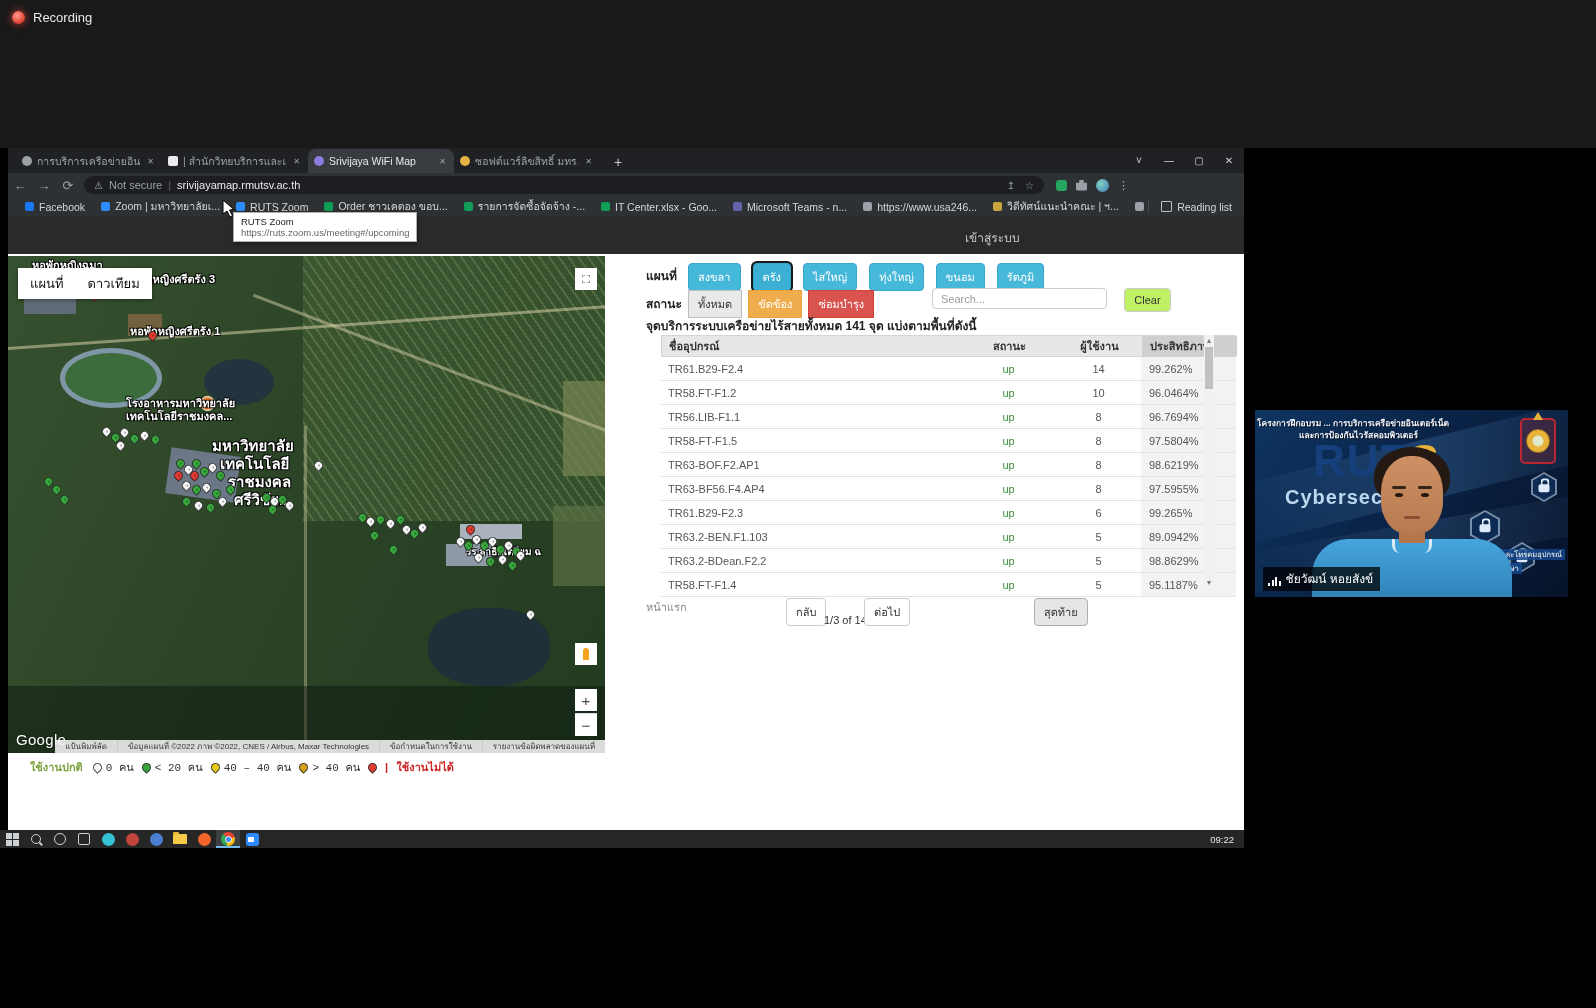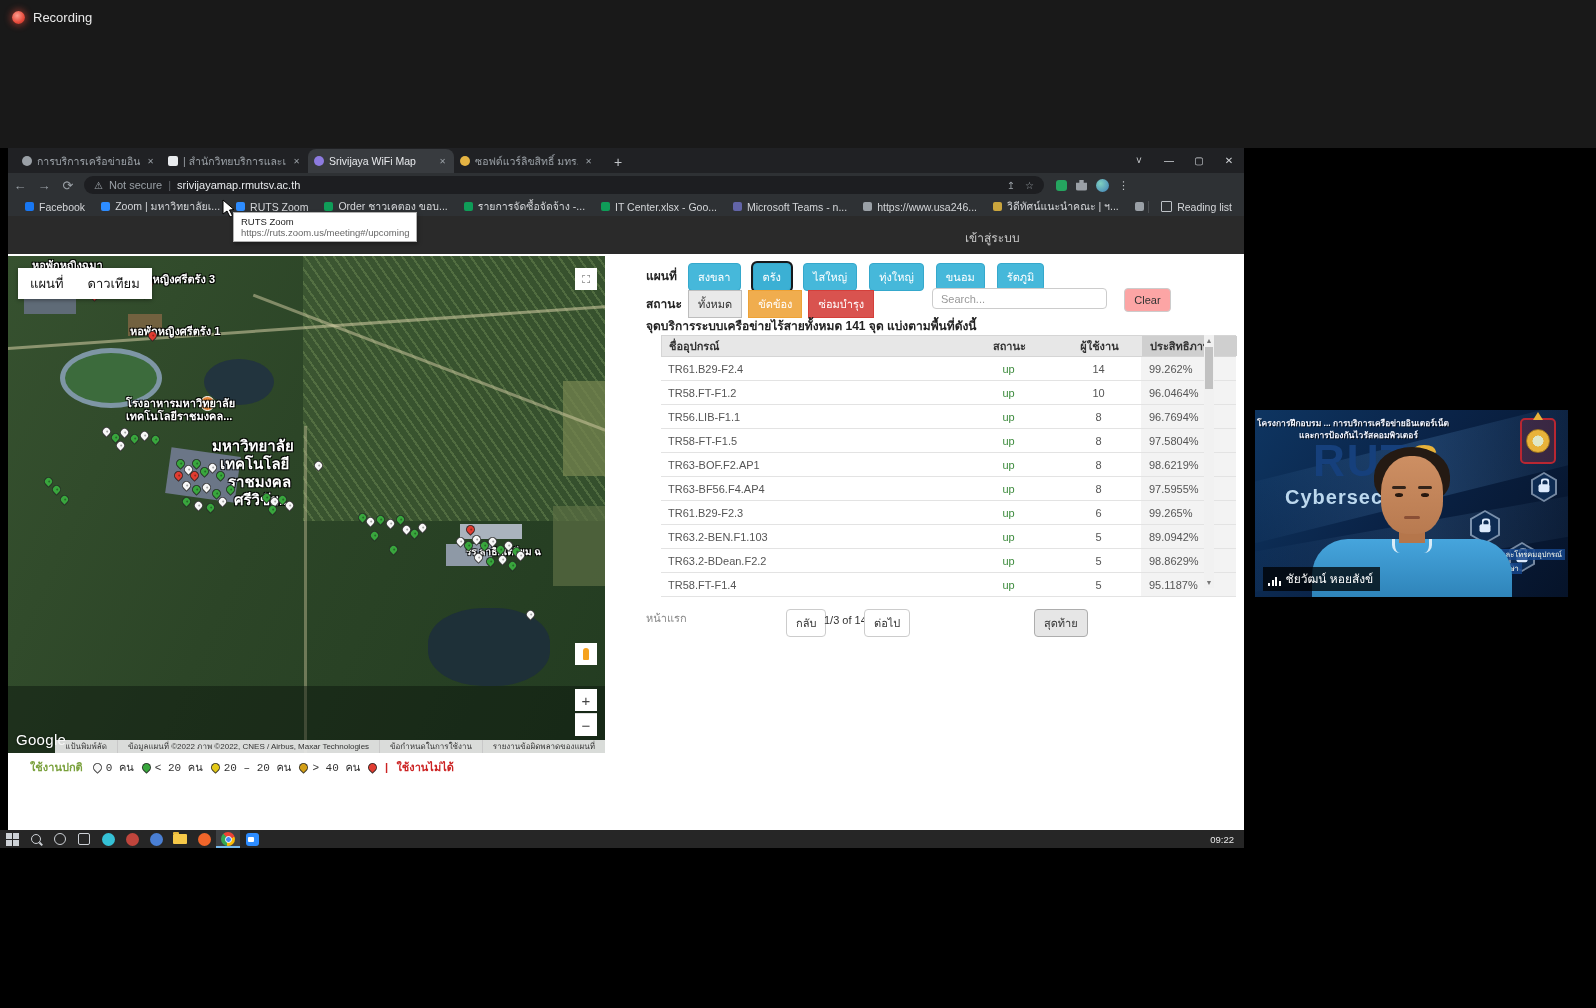--- a/index.html
+++ b/index.html
@@ -121,38 +121,38 @@
   .btn-area{background:#46b8da;border:1px solid #35a8cc;color:#fff;border-radius:4px;padding:4px 9px;font-size:11px;}
   .btn-area.sel{box-shadow:0 0 0 2px #17191c;background:#3bb0d4;}
   .statusrow{position:absolute;left:680px;top:36px;display:flex;gap:6px;}
   .btn-st{border-radius:0;padding:4px 9px;font-size:11px;}
   .st-default{background:#e9e9e9;border:1px solid #bdbdbd;color:#333;}
   .st-warning{background:#f0ad4e;border:1px solid #eea236;color:#fff;}
   .st-danger{background:#d9534f;border:1px solid #d43f3a;color:#fff;}
   .searchbox{position:absolute;left:924px;top:34px;width:175px;height:21px;border:1px solid #ccc;border-radius:4px;
              font-size:11px;padding:0 8px;color:#333;box-sizing:border-box;font-family:"Liberation Sans",sans-serif;}
   .searchbox::placeholder{color:#999;}
-  .clearbtn{position:absolute;left:1116px;top:34px;width:45px;height:22px;background:#fca5a5;border:1px solid #ccc;
+  .clearbtn{position:absolute;left:1116px;top:34px;width:45px;height:22px;background:#bef264;border:1px solid #ccc;
             border-radius:4px;font-size:11px;color:#333;display:flex;align-items:center;justify-content:center;}
   .summary{position:absolute;left:638px;top:62px;font-size:12px;font-weight:bold;color:#222;}
 
   .dtable{position:absolute;left:620px;top:81px;width:575px;margin-left:33px;}
   .trow{display:grid;grid-template-columns:300px 95px 85px 95px;align-items:center;}
   .thead{background:#e7e7e7;height:22px;font-weight:bold;font-size:11px;color:#333;border:1px solid #d5d5d5;box-sizing:border-box;}
   .thead .c4{background:#cfcfcf;height:100%;display:flex;align-items:center;}
   .tbody .trow{height:23px;font-size:11px;color:#555;border-bottom:1px solid #e3e3e3;}
   .c1{padding-left:7px;} .c2{text-align:center;} .c3{text-align:center;} .c4{padding-left:8px;}
   .tbody .c4{background:#f3f3f3;height:100%;display:flex;align-items:center;box-sizing:border-box;}
   .stup{color:#3d8b3d;}
   .scroll{position:absolute;left:1196px;top:81px;width:10px;height:253px;background:#f1f1f1;}
   .scroll .thumb{position:absolute;left:1px;top:12px;width:8px;height:42px;background:#c1c1c1;}
   .scroll .sarr{position:absolute;left:0;width:10px;height:11px;color:#777;font-size:7px;text-align:center;line-height:11px;background:#f1f1f1;}
   .sarr.up{top:0;} .sarr.dn{bottom:0;}
 
-  .pgn{position:absolute;top:355px;font-size:11px;color:#333;}
+  .pgn{position:absolute;top:344px;font-size:11px;color:#333;}
   .pg-first{left:638px;color:#888;}
   .pg-prev{left:778px;border:1px solid #ccc;border-radius:4px;background:#fff;padding:4px 9px;}
   .pg-info{left:816px;top:360px;}
   .pg-next{left:856px;border:1px solid #ccc;border-radius:4px;background:#fff;padding:4px 9px;}
   .pg-last{left:1026px;border:1px solid #adadad;border-radius:4px;background:#e6e6e6;padding:4px 9px;}
 
   
   .tooltip{position:absolute;left:233px;top:212px;background:#fff;border:1px solid #b0b0b0;box-shadow:1px 2px 4px rgba(0,0,0,.35);
            padding:3px 7px;font-size:9.5px;z-index:50;}
   .tt-title{color:#222;} .tt-url{color:#666;}
@@ -458,21 +458,21 @@
             </div>
         </div>
 
         <div class="legend" id="legend">
             <span class="lok">ใช้งานปกติ</span>
             <span class="lpin w"></span>
             <span>0 คน</span>
             <span class="lpin g"></span>
             <span>&lt; 20 คน</span>
             <span class="lpin y"></span>
-            <span>20 – 20 คน</span>
+            <span>40 – 40 คน</span>
             <span class="lpin o"></span>
             <span>&gt; 40 คน</span>
             <span class="lpin r"></span>
             <span class="ldown">| ใช้งานไม่ได้</span>
           </div>
 
         <div class="plabel" style="left:638px;top:12px;">แผนที่</div>
         <div class="arearow" id="areabtns">
             <div class="btn-area">สงขลา</div>
             <div class="btn-area sel">ตรัง</div>

